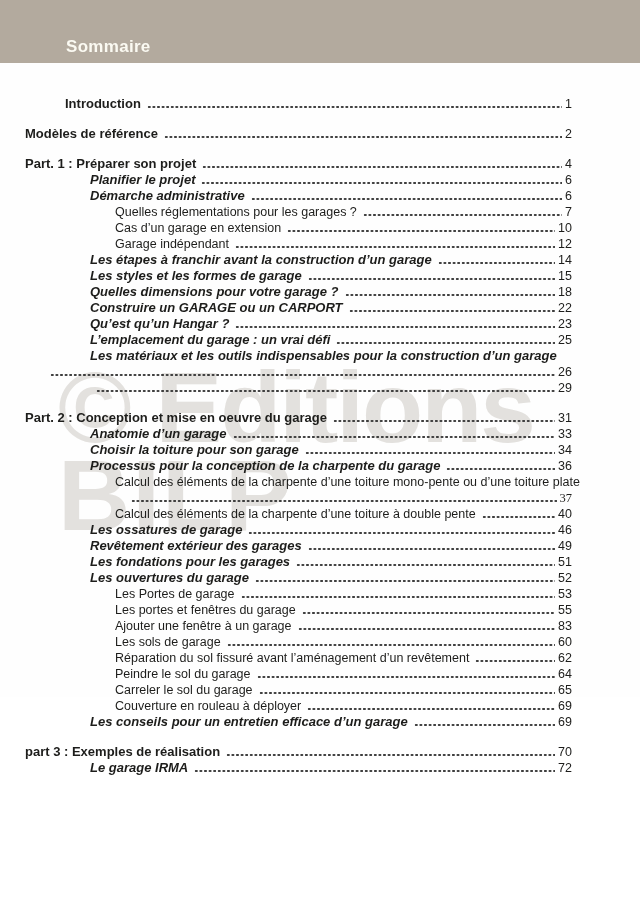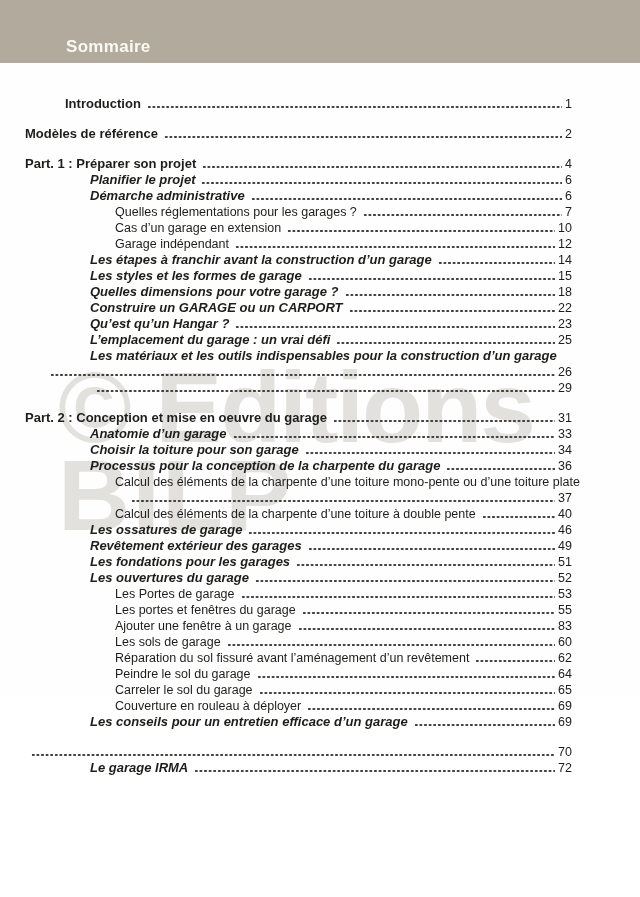--- a/index.html
+++ b/index.html
@@ -51,21 +51,21 @@
     display:flex;align-items:flex-end;
     height:16px;
     padding-right:68px;
   }
   .row.gap{margin-top:14px;padding-left:25px;}
   .lvl1{padding-left:65px;}
   .lvl2{padding-left:90px;}
   .lvl3{padding-left:115px;}
   .row.cont{padding-left-adjust:0;}
   .lvl2.cont{padding-left:44px;}
-  .lvl3.cont{padding-left:125px;}
+  .lvl3.cont{padding-left:125px;font-family:Liberation Serif, serif;}
   .label{
     white-space:nowrap;
     line-height:16px;
     font-size:13px;
   }
   .lvl1 .label{font-weight:700;margin-top:32px;}
   .lvl2 .label{font-weight:700;font-style:italic;}
   .lvl3 .label{font-weight:400;font-size:12.5px;}
   .dots{
     flex:1 1 auto;
@@ -271,20 +271,21 @@
         <span class="label">Couverture en rouleau à déployer</span>
         <span class="dots"></span>
         <span class="num">69</span>
       </div>
       <div class="row lvl2">
         <span class="label">Les conseils pour un entretien efficace d’un garage</span>
         <span class="dots"></span>
         <span class="num">69</span>
       </div>
       <div class="row lvl1 gap">
+        <span class="label">part 3 : Exemples de réalisation</span>
         <span class="dots"></span>
         <span class="num">70</span>
       </div>
       <div class="row lvl2">
         <span class="label">Le garage IRMA</span>
         <span class="dots"></span>
         <span class="num">72</span>
       </div>
     </main>
 

